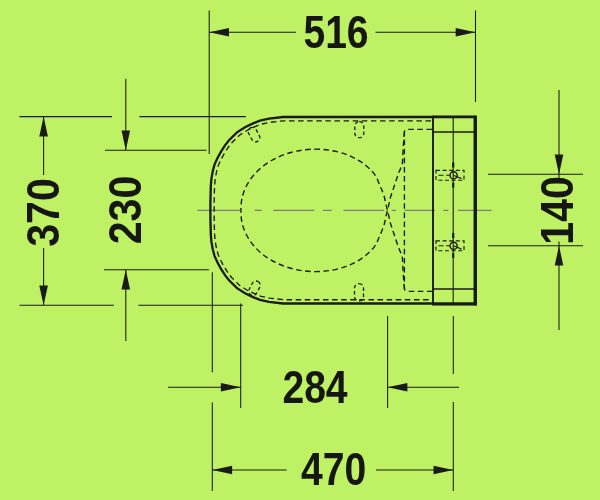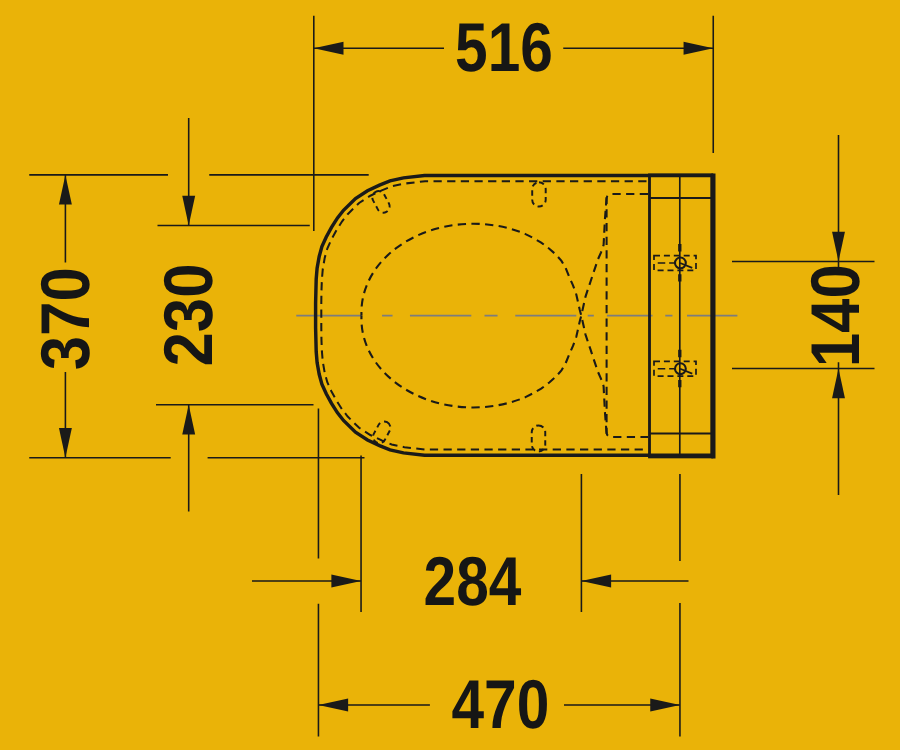--- a/index.html
+++ b/index.html
@@ -1,16 +1,16 @@
 <!DOCTYPE html>
 <html><head>
 <meta charset="utf-8">
 <style>
   html,body{margin:0;padding:0;background:#fff;}
-  #stage{position:relative;width:600px;height:500px;background:#eab308;overflow:hidden;}
+  #stage{position:relative;width:600px;height:500px;background:#bef264;overflow:hidden;}
   svg{position:absolute;left:0;top:0;}
   text{font-family:"Liberation Sans",sans-serif;font-weight:bold;fill:#161615;}
 </style>
 </head>
 <body>
 <div id="stage">
 <svg width="600" height="500" viewBox="0 0 600 500">
   <g fill="none" stroke="#1a1a19">
 
     <path d="M 197.5,210.4 H 241 M 254.7,210.4 H 261.7 M 273.3,210.4 H 314.2 M 323,210.4 H 331.7 M 343.5,210.4 H 384.2 M 391.8,210.4 H 395.9 M 404.6,210.4 H 435 M 443.5,210.4 H 448.3 M 458,210.4 H 491.6" stroke="#7d7d7d" stroke-width="1.1"></path>

